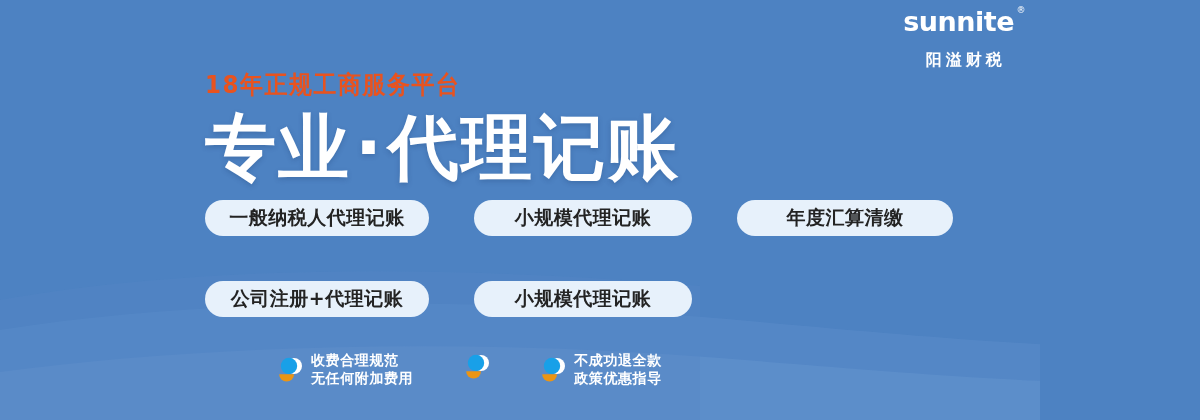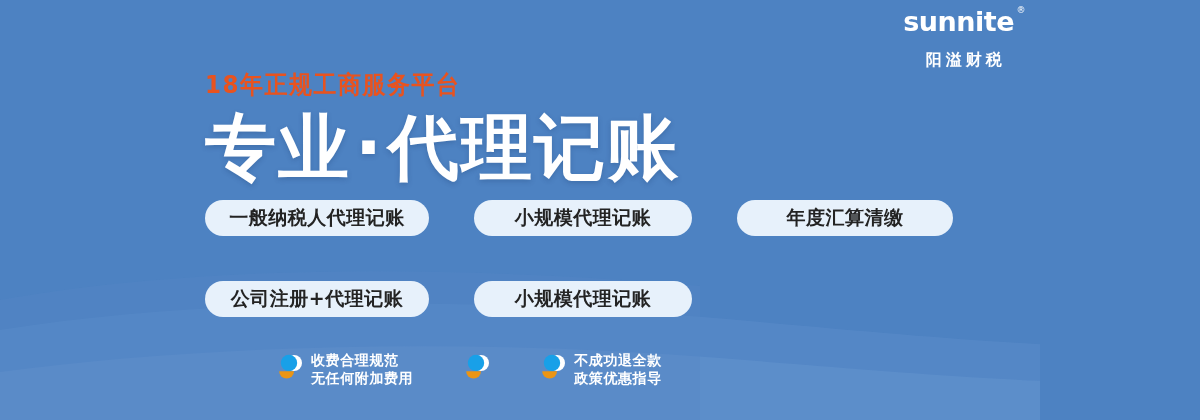--- a/index.html
+++ b/index.html
@@ -124,21 +124,21 @@
   .features {
     position:absolute;
     left:276px;
     top:352px;
     display:flex;
     align-items:flex-start;
     gap:50px;
   }
   .feature {
     display:flex;
-    align-items:flex-start;
+    align-items:center;
     gap:9px;
   }
   .feature-icon {
     flex:0 0 auto;
     width:26px;
     height:30px;
   }
   .feature-text {
     line-height:1.28;
     white-space:nowrap;

